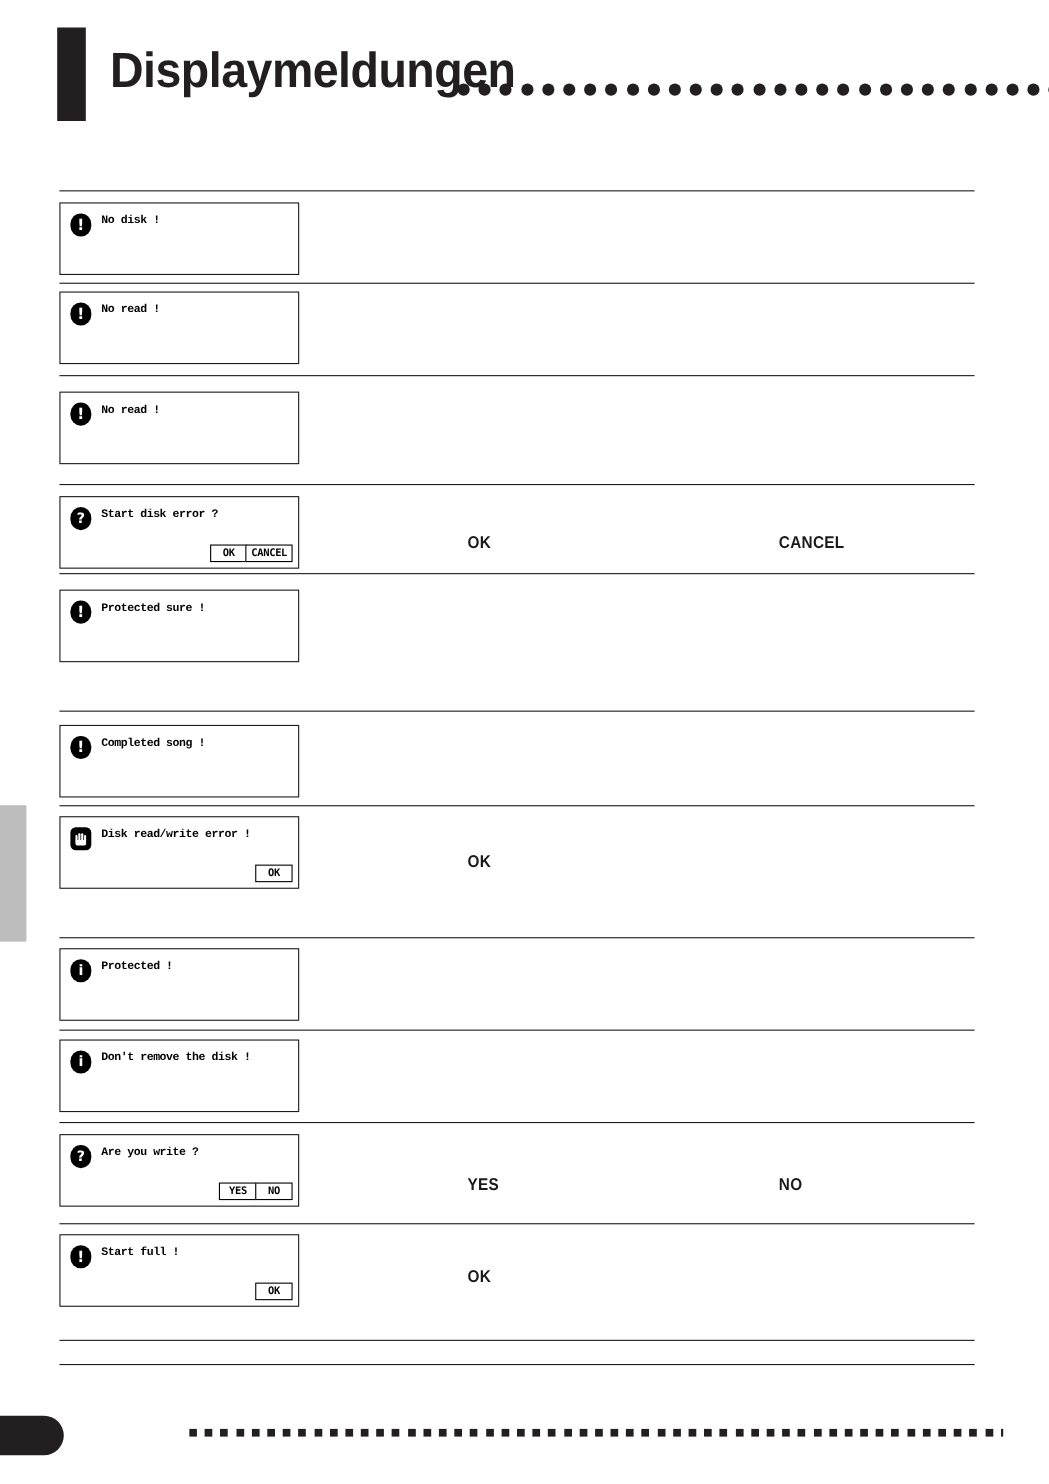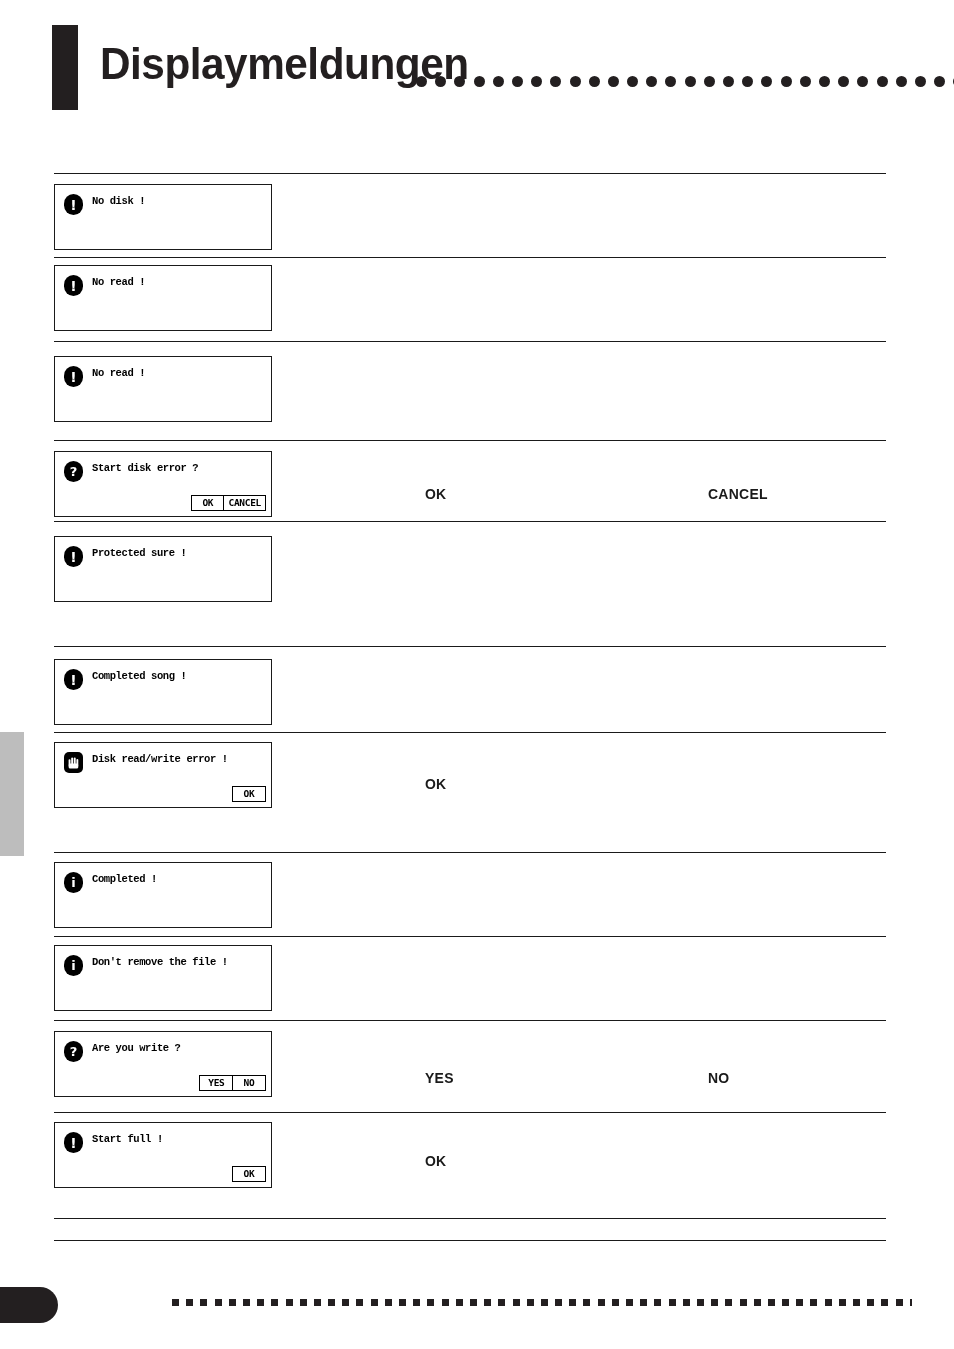--- a/index.html
+++ b/index.html
@@ -407,33 +407,33 @@
     </div>
     <div class="term" style="left: 425px; top: 625px;">OK</div>
     <div class="rule" style="top: 702px;"></div>
     <div class="lcd" style="top: 712px; height: 66px;">
       <div class="lcd-inner">
         <div class="lcd-head">
           <span class="lcd-icon info">
             <span class="body"></span>
             <span class="glyph">i</span>
           </span>
-          <span class="lcd-text">Completed !</span>
+          <span class="lcd-text">Protected !</span>
         </div>
       </div>
     </div>
     <div class="rule" style="top: 786px;"></div>
     <div class="lcd" style="top: 795px; height: 66px;">
       <div class="lcd-inner">
         <div class="lcd-head">
           <span class="lcd-icon info">
             <span class="body"></span>
             <span class="glyph">i</span>
           </span>
-          <span class="lcd-text">Don't remove the file !</span>
+          <span class="lcd-text">Don't remove the disk !</span>
         </div>
       </div>
     </div>
     <div class="rule" style="top: 870px;"></div>
     <div class="lcd" style="top: 881px; height: 66px;">
       <div class="lcd-inner">
         <div class="lcd-head">
           <span class="lcd-icon question">
             <span class="body"></span>
             <span class="glyph">?</span>

